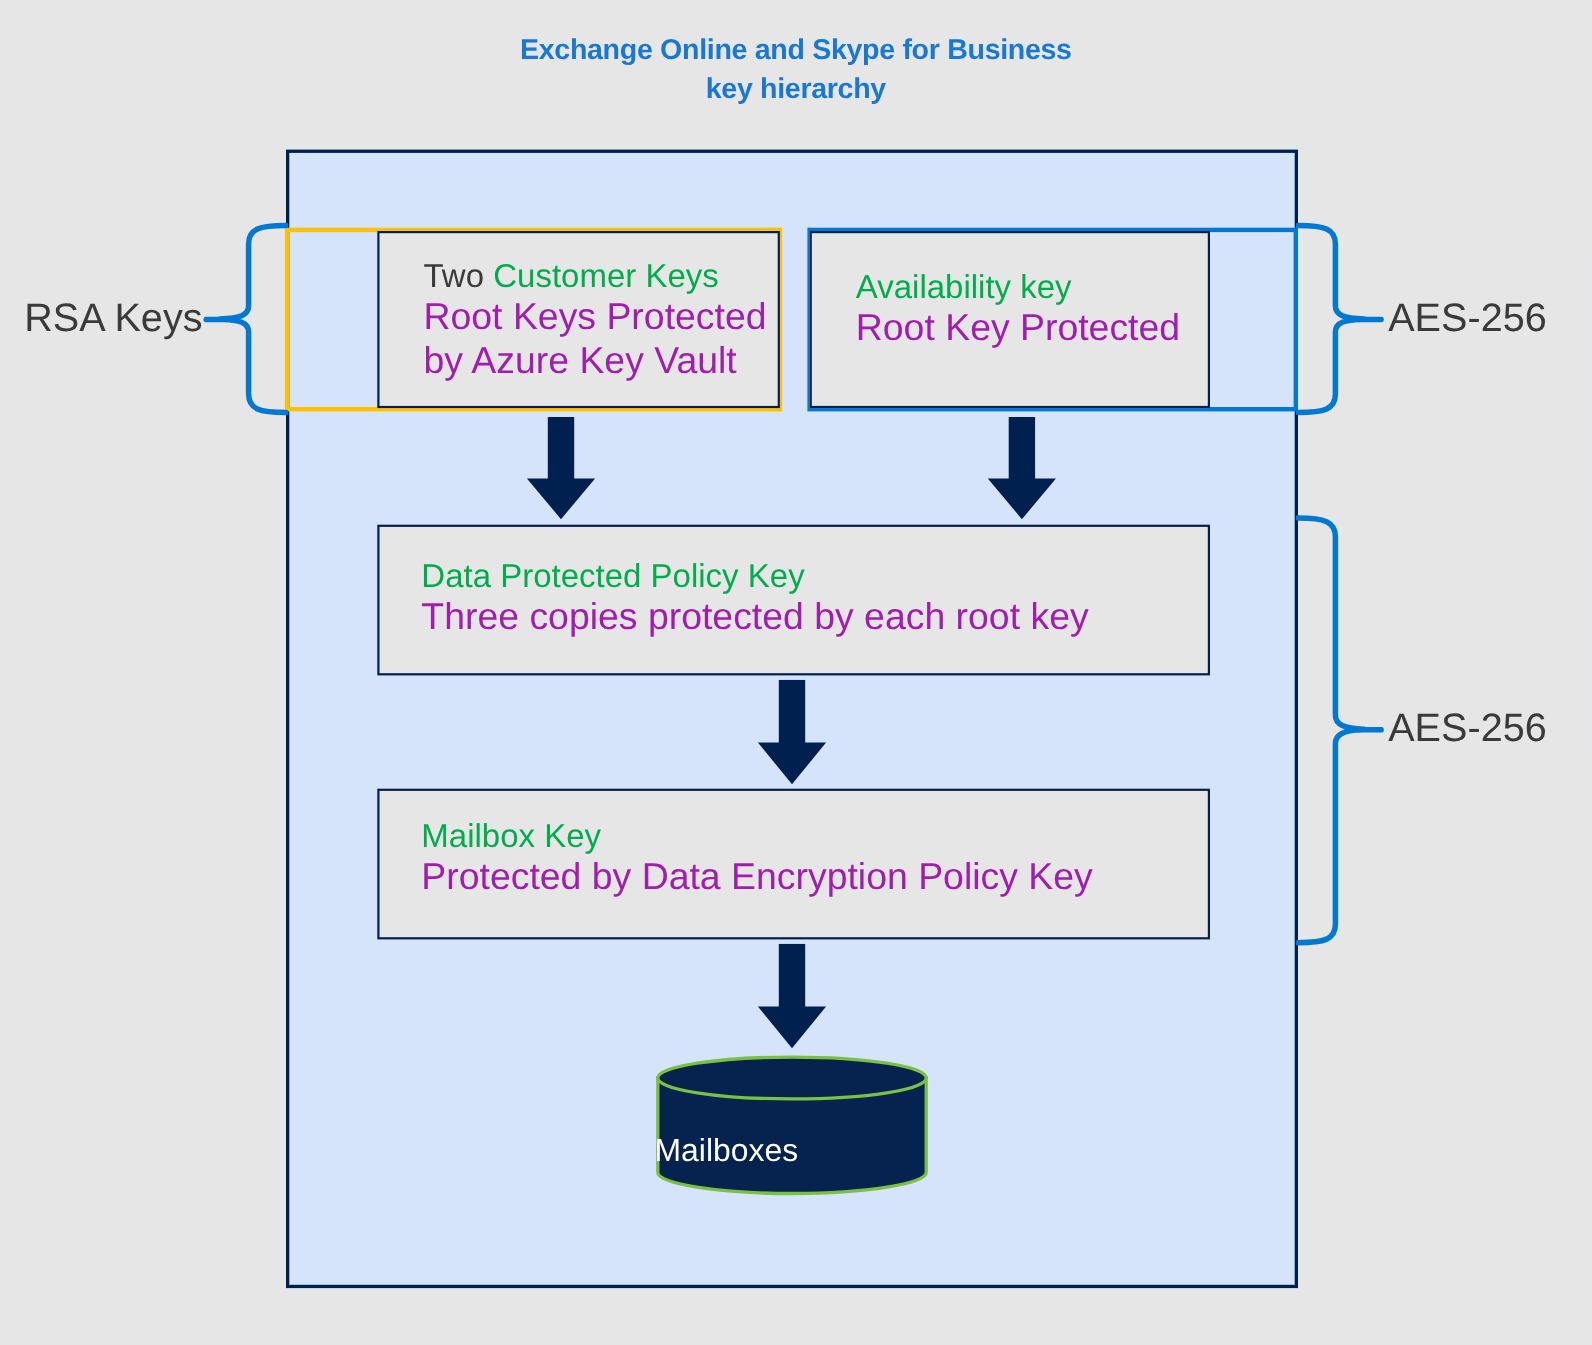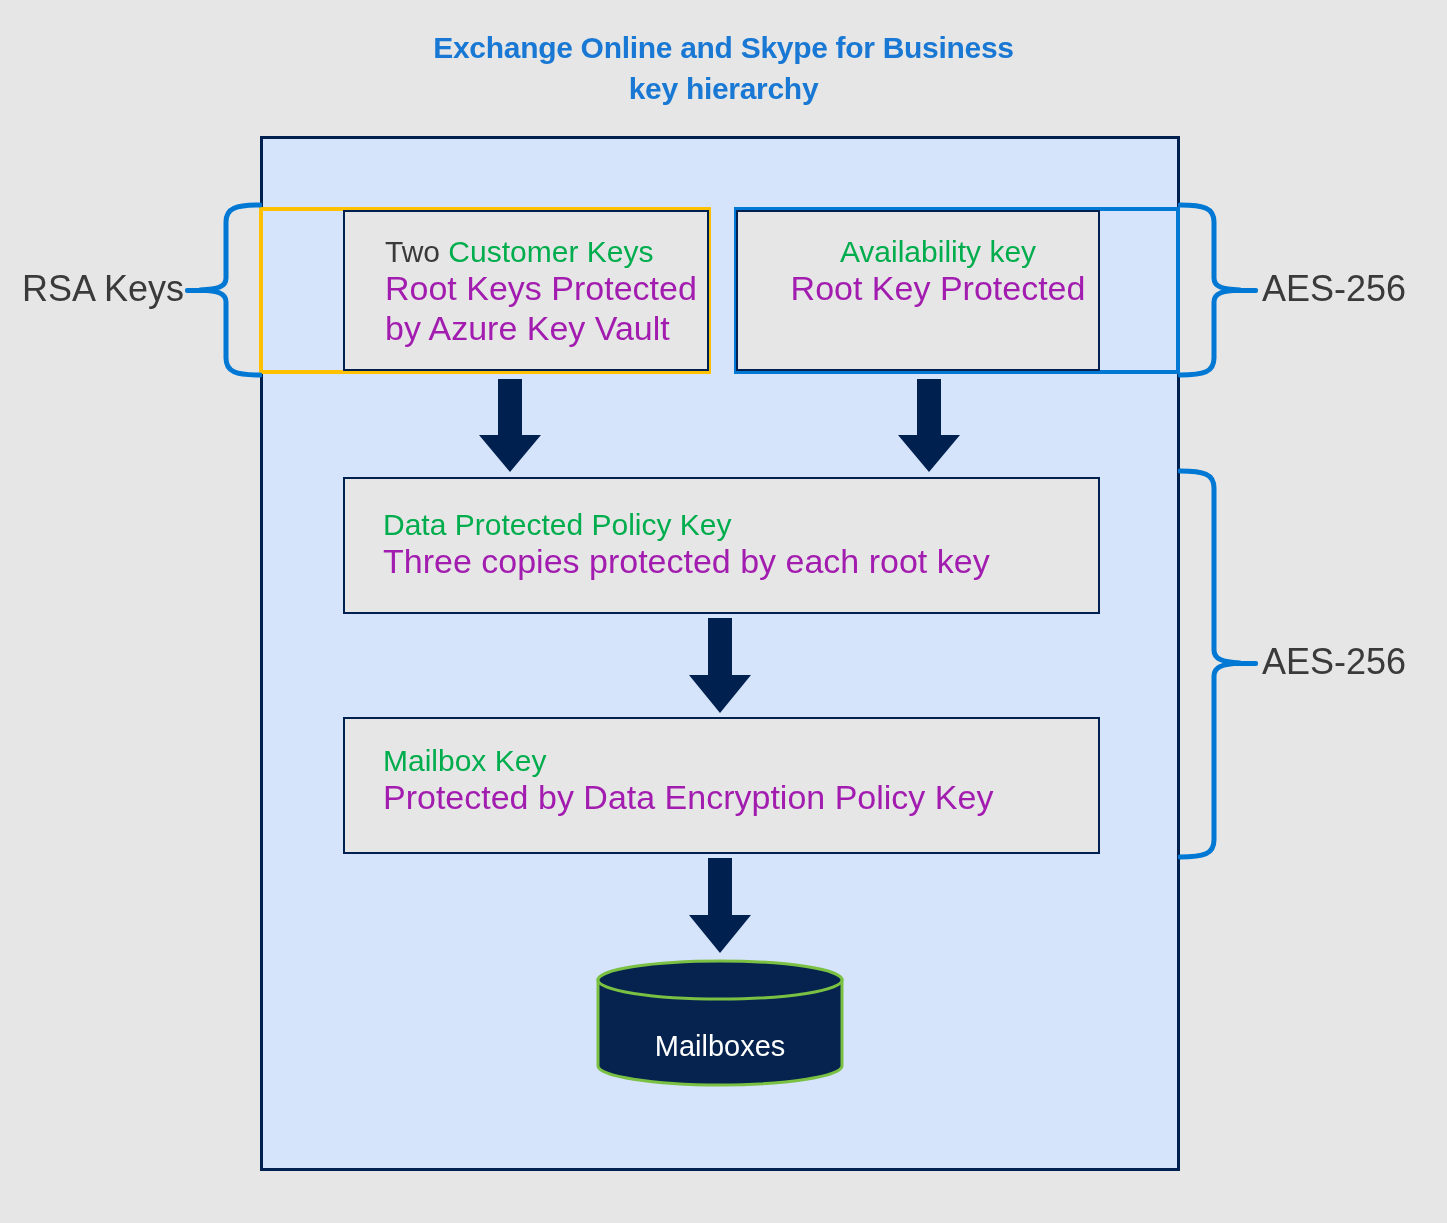--- a/index.html
+++ b/index.html
@@ -20,21 +20,21 @@
 
   
   .title {
     position: absolute;
     left: 0;
     top: 28px;
     width: 1447px;
     text-align: center;
     color: #1878D4;
     font-weight: bold;
-    font-size: 30px;
+    font-size: 26px;
     line-height: 1.36;
     letter-spacing: -0.3px;
   }
   .title .l2 { display: block; }
 
   
   .panel {
     position: absolute;
     left: 260px;
     top: 136px;
@@ -98,23 +98,22 @@
     width: 366px;
     height: 161px;
     padding-top: 22px;
     padding-left: 40px;
   }
   .box-availability {
     left: 736px;
     top: 210px;
     width: 364px;
     height: 161px;
-    padding-top: 22px;
+    padding-top: 32px;
     padding-left: 40px;
-    text-align: center;
   }
   .box-depk {
     left: 343px;
     top: 477px;
     width: 757px;
     height: 137px;
     padding-top: 28px;
   }
   .box-mailboxkey {
     left: 343px;
@@ -172,21 +171,20 @@
     top: 958px;
     width: 250px;
     height: 130px;
   }
   .cylinder svg { display: block; }
   .cyl-label {
     position: absolute;
     left: 595px;
     top: 1030px;
     width: 250px;
-    text-align: center;
     color: #FFFFFF;
     font-size: 29px;
     pointer-events: none;
   }
 </style>
 </head>
 <body>
 
 <div id="stage">
 

